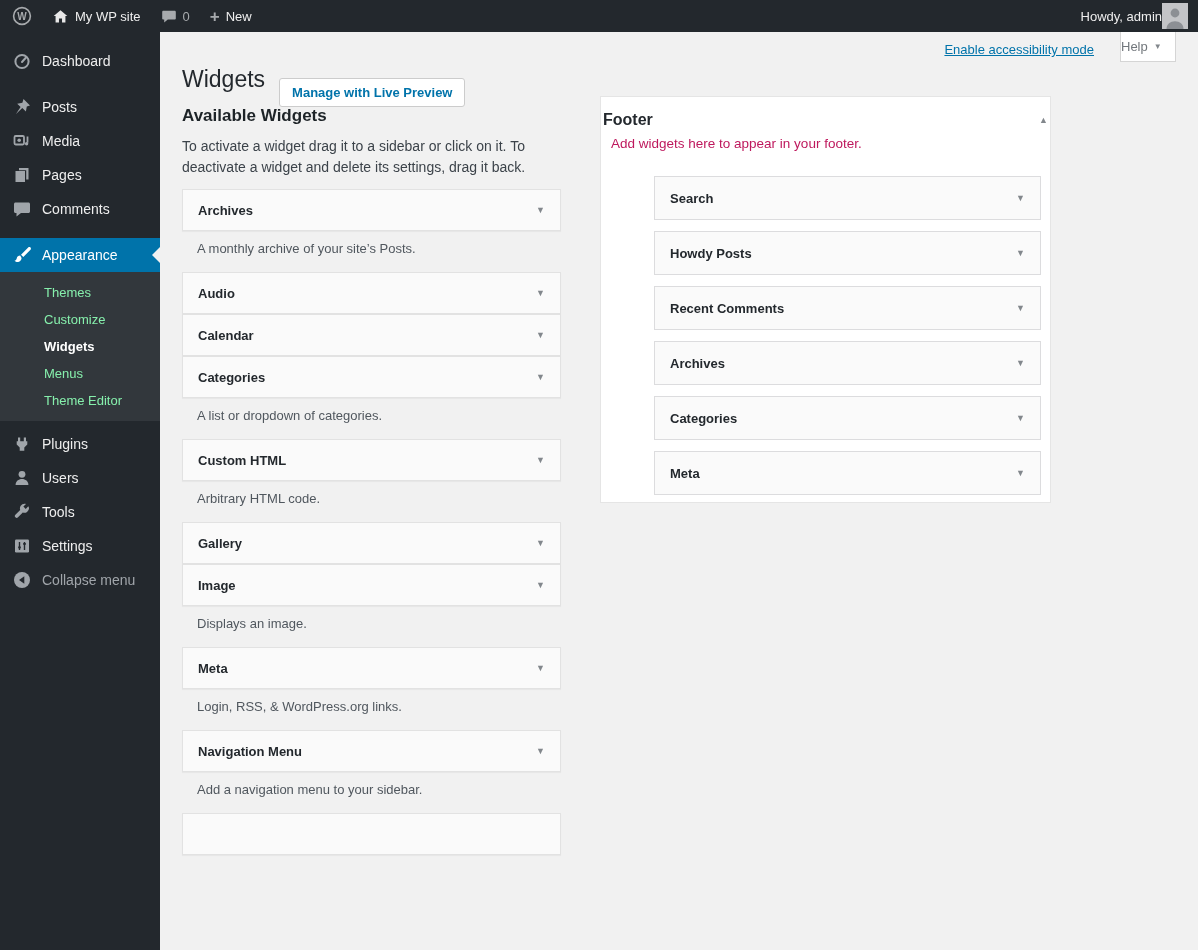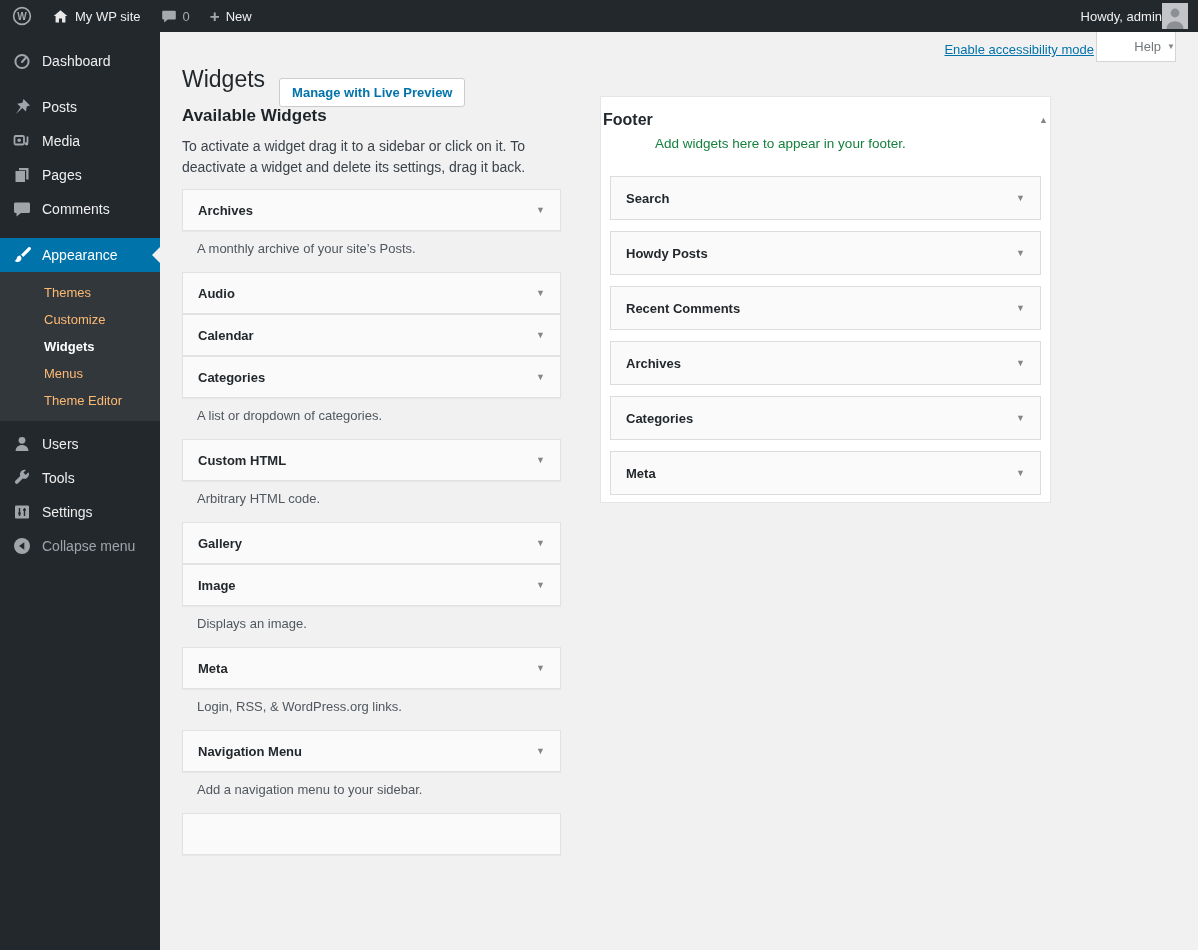--- a/index.html
+++ b/index.html
@@ -40,32 +40,32 @@
   .menu-item svg { width: 20px; height: 20px; flex: 0 0 20px; }
   .menu-sep { height: 12px; }
   .menu-item.active { background: #0073aa; color: #fff; position: relative; }
   .menu-item.active::after {
     content: ""; position: absolute; right: 0; top: 50%; margin-top: -8px;
     border: 8px solid transparent; border-right-color: #f1f1f1;
   }
   .menu-item.collapse { color: #a0a5aa; }
   .submenu { background: #32373c; padding: 7px 0 7px 0; }
   .submenu-item {
-    padding: 7px 0 7px 44px; font-size: 13px; color: #fdba74;
+    padding: 7px 0 7px 44px; font-size: 13px; color: #86efac;
     line-height: 13px; cursor: pointer;
   }
   .submenu-item.current { color: #fff; font-weight: bold; }
 
   
   .main { position: absolute; left: 160px; top: 32px; width: 1038px; height: 918px; }
 
   .help-tab {
-    position: absolute; top: 0; right: 22px; width: 80px; height: 30px;
+    position: absolute; top: 0; right: 22px; width: 56px; height: 30px;
     background: #fff; border: 1px solid #d5d5d5; border-top: none;
-    display: flex; align-items: center; justify-content: flex-end; gap: 6px;
+    display: flex; align-items: center; justify-content: flex-start; gap: 6px;
     font-size: 13px; color: #72777c; cursor: pointer;
   }
   .caret { font-size: 8px; color: #82878c; }
   .accessibility-link {
     position: absolute; top: 10px; right: 104px;
     font-size: 13px; color: #0073aa; text-decoration: underline; cursor: pointer;
   }
 
   .title-row { position: absolute; left: 22px; top: 20px; display: flex; align-items: center; gap: 14px; }
   .page-title { font-size: 23px; font-weight: 400; color: #23282d; }
@@ -90,25 +90,25 @@
   .widget-card-desc { margin: 9px 0 15px; padding-left: 15px; font-size: 13px; color: #50575e; line-height: 17px; }
 
   
   .footer-panel {
     position: absolute; left: 440px; top: 64px; width: 451px; height: 407px;
     background: #fff; border: 1px solid #e5e5e5;
   }
   .fp-head { padding: 14px 2px 0; display: flex; align-items: flex-start; }
   .fp-title { font-size: 16px; font-weight: 700; color: #23282d; line-height: 18px; }
   .fp-toggle { margin-left: auto; margin-top: 4px; }
-  .fp-desc { padding: 6px 30px 0; font-size: 13.5px; color: #15803d; line-height: 17px; margin-left: 24px; }
+  .fp-desc { padding: 6px 10px 0; font-size: 13.5px; color: #be185d; line-height: 17px; }
   .fp-rows { margin: 24px 9px 0; }
   .fp-row {
     height: 44px; margin-bottom: 11px; background: #fafafa; border: 1px solid #dcdcde;
-    display: flex; align-items: center; padding: 8px 15px; cursor: pointer;
+    display: flex; align-items: center; padding: 8px 15px; cursor: pointer; margin-left: 44px;
   }
   .fp-row-title { font-size: 13px; font-weight: 700; color: #23282d; }
 </style>
 </head>
 <body>
 
 <div class="admin-bar">
   <div class="ab-item ab-logo">
     <svg width="20" height="20" viewBox="0 0 20 20">
       <circle cx="10" cy="10" r="8.4" fill="none" stroke="#a7aaad" stroke-width="1.6"></circle>
@@ -191,20 +191,26 @@
   <div class="submenu">
     <div class="submenu-item">Themes</div>
     <div class="submenu-item">Customize</div>
     <div class="submenu-item current">Widgets</div>
     <div class="submenu-item">Menus</div>
     <div class="submenu-item">Theme Editor</div>
   </div>
   <div class="menu-sep" style="height:6px"></div>
   <div class="menu-item">
     <svg viewBox="0 0 20 20">
+      <path d="M6 3.5h2.2v3.8h3.6V3.5H14v3.8h1.3v3.2l-3 3v3.3H7.7v-3.3l-3-3V7.3H6z" fill="#a0a5aa"></path>
+    </svg>
+    <span>Plugins</span>
+  </div>
+  <div class="menu-item">
+    <svg viewBox="0 0 20 20">
       <circle cx="10" cy="6.3" r="3.4" fill="#a0a5aa"></circle>
       <path d="M3.6 17c0-3.7 2.9-5.9 6.4-5.9s6.4 2.2 6.4 5.9z" fill="#a0a5aa"></path>
     </svg>
     <span>Users</span>
   </div>
   <div class="menu-item">
     <svg viewBox="0 0 20 20">
       <path d="M17 6.2a4.6 4.6 0 0 1-6.2 4.3L6 15.3a1.8 1.8 0 0 1-2.6-2.6l4.8-4.8A4.6 4.6 0 0 1 12.5 1.7c.5 0 1 .1 1.5.3L11.4 4.6l2.3 2.3L16.3 4.3c.4.6.7 1.2.7 1.9z" fill="#a0a5aa"></path>
     </svg>
     <span>Tools</span>

